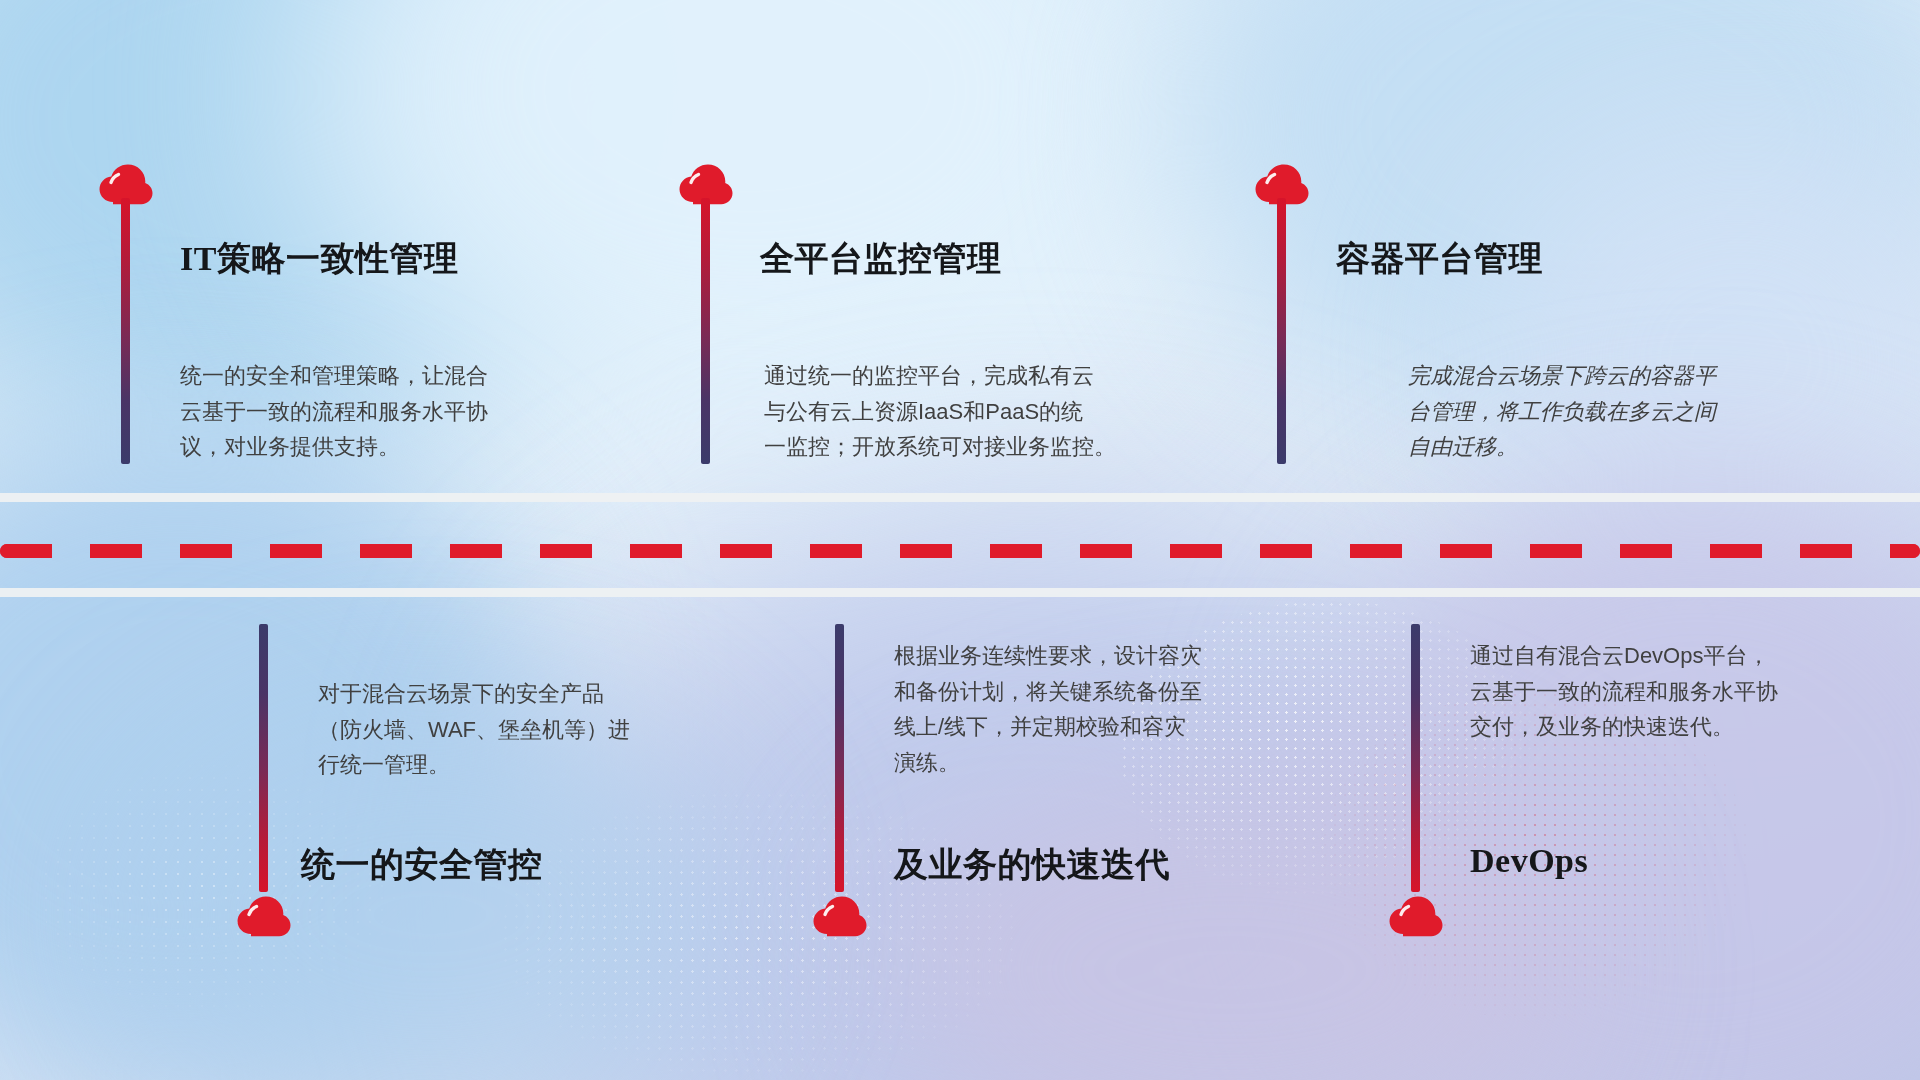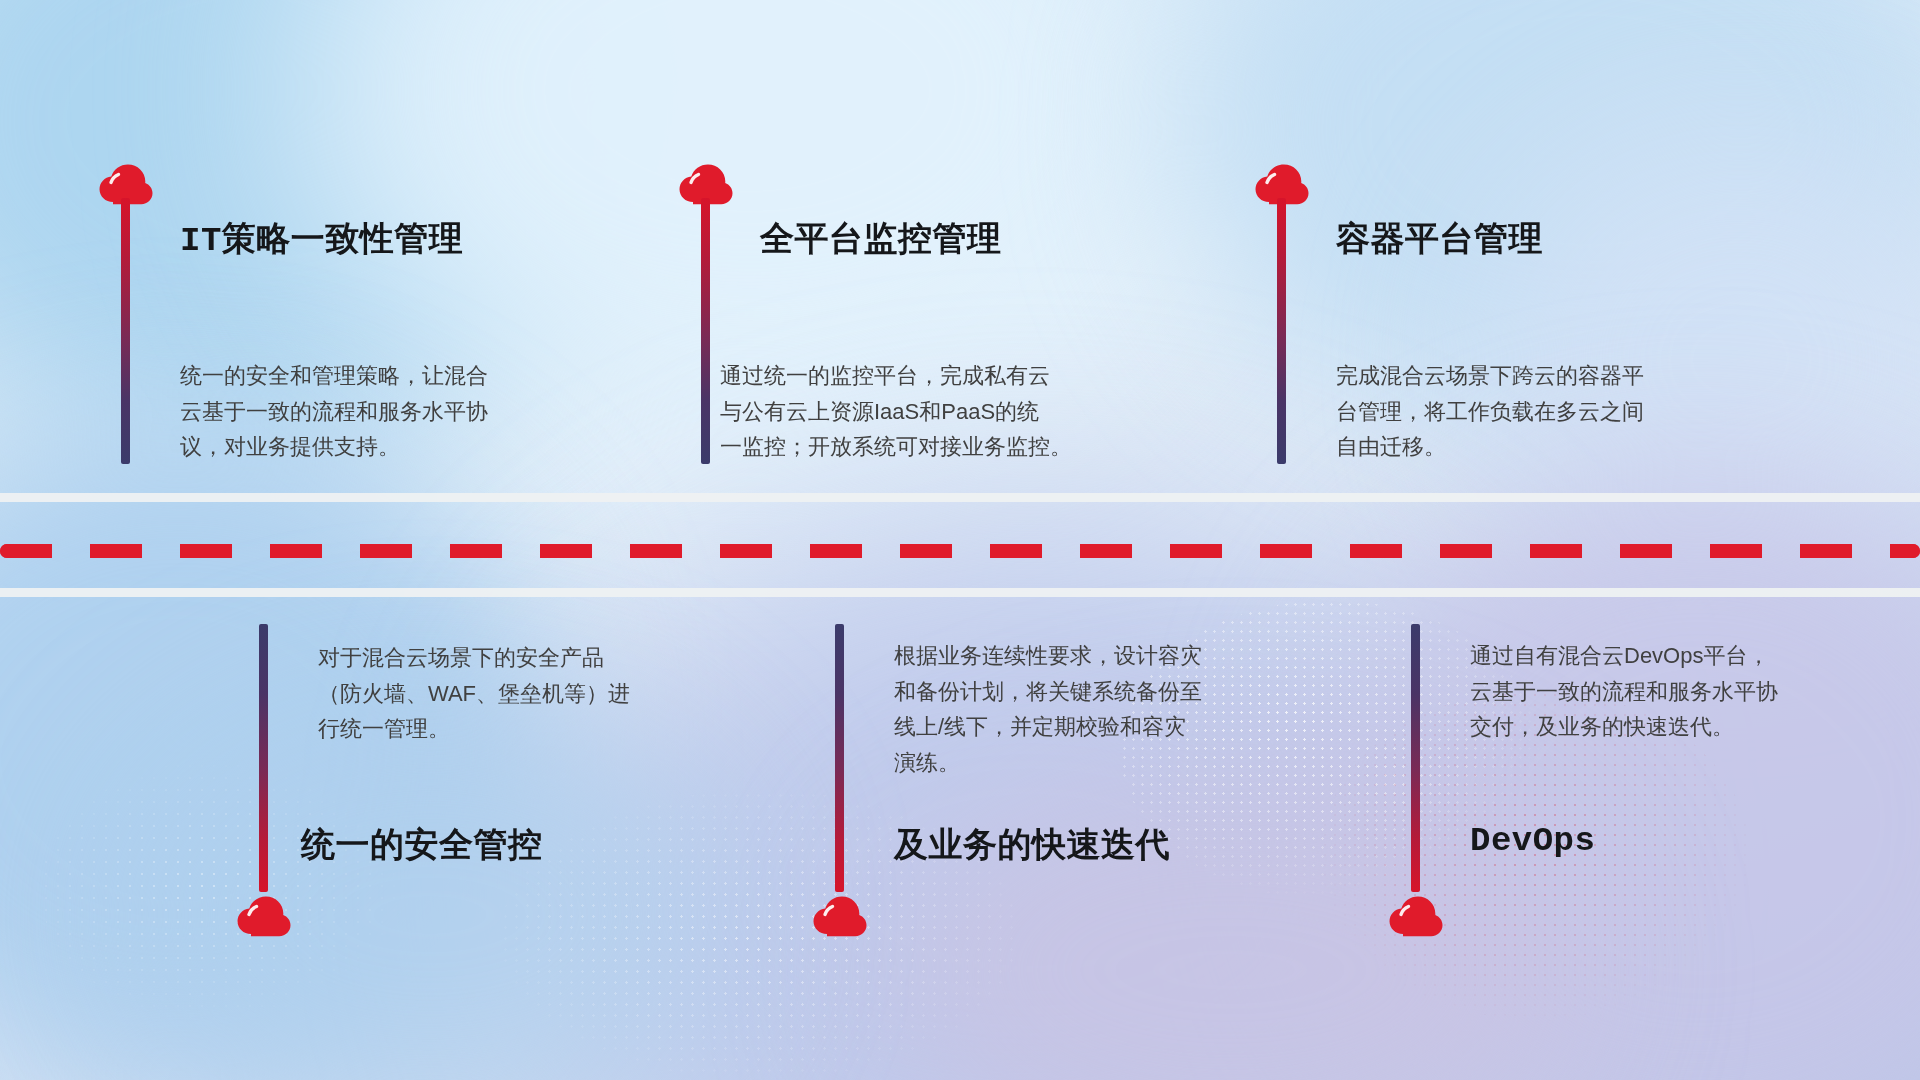--- a/index.html
+++ b/index.html
@@ -93,21 +93,22 @@
   .cloud svg{display:block;width:60px;height:45px;}
 
   .stem{position:absolute;width:9px;border-radius:2px;}
   .stem.down{background:linear-gradient(to bottom,#d7142a 0%,#b51b39 22%,#7b2a55 52%,#4a3466 76%,#3b3b6b 100%);}
   .stem.up{background:linear-gradient(to bottom,#3b3b6b 0%,#4a3466 26%,#7b2a55 55%,#b51b39 80%,#d7142a 100%);}
 
   .heading{
     position:absolute;
     font-size:34px;font-weight:700;color:#15171a;
     letter-spacing:.5px;white-space:nowrap;
-    font-family:Liberation Mono, monospace;
+    font-family:Liberation Serif, serif;
+    margin-top:20px;
   }
   .body{
     position:absolute;
     font-size:22px;line-height:1.62;color:#404040;
     font-family:"Liberation Sans","DejaVu Sans",sans-serif;
     width:400px;white-space:pre-line;
   }
 
   
   .top .pin{top:0;}
@@ -160,44 +161,44 @@
     <div class="pin" style="left:676px;top:160px;">
       <div class="cloud">
         <svg viewBox="0 0 60 45" xmlns="http://www.w3.org/2000/svg">
           <path d="M17 42c-7.5 0-13.5-5.6-13.5-12.8C3.5 22.6 8.6 17 15.3 16.4 17.6 9.4 24.2 4.5 31.9 4.5c9.6 0 17.4 7.5 17.4 16.8 0 .6 0 1.2-.1 1.8 4.3 1.6 7.3 5.6 7.3 10.2 0 6-5 10.9-11.2 10.9H17z" fill="#e01b2b"></path>
           <path d="M22.5 14.5c-3.6 1.5-6.3 4.4-7.5 8" stroke="#ffffff" stroke-width="3.4" stroke-linecap="round" fill="none" opacity=".92"></path>
         </svg>
       </div>
     </div>
     <div class="stem down" style="left:701px;top:198px;height:266px;"></div>
     <div class="heading" style="left:760px;top:216px;">全平台监控管理</div>
-    <div class="body" style="left:720px;top:358px;width:440px;">通过统一的监控平台，完成私有云
+    <div class="body" style="left:764px;top:358px;width:440px;">通过统一的监控平台，完成私有云
 与公有云上资源IaaS和PaaS的统
 一监控；开放系统可对接业务监控。</div>
   </div>
 
   <div class="col top">
     <div class="pin" style="left:1252px;top:160px;">
       <div class="cloud">
         <svg viewBox="0 0 60 45" xmlns="http://www.w3.org/2000/svg">
           <path d="M17 42c-7.5 0-13.5-5.6-13.5-12.8C3.5 22.6 8.6 17 15.3 16.4 17.6 9.4 24.2 4.5 31.9 4.5c9.6 0 17.4 7.5 17.4 16.8 0 .6 0 1.2-.1 1.8 4.3 1.6 7.3 5.6 7.3 10.2 0 6-5 10.9-11.2 10.9H17z" fill="#e01b2b"></path>
           <path d="M22.5 14.5c-3.6 1.5-6.3 4.4-7.5 8" stroke="#ffffff" stroke-width="3.4" stroke-linecap="round" fill="none" opacity=".92"></path>
         </svg>
       </div>
     </div>
     <div class="stem down" style="left:1277px;top:198px;height:266px;"></div>
     <div class="heading" style="left:1336px;top:216px;">容器平台管理</div>
-    <div class="body" style="left:1336px;top:358px;width:430px;">完成混合云场景下跨云的容器平
+    <div class="body" style="left:1408px;top:358px;width:430px;font-style:italic;">完成混合云场景下跨云的容器平
 台管理，将工作负载在多云之间
 自由迁移。</div>
   </div>
 
   <div class="col bottom">
     <div class="stem up" style="left:259px;top:624px;height:268px;"></div>
-    <div class="body" style="left:318px;top:640px;width:430px;">对于混合云场景下的安全产品
+    <div class="body" style="left:318px;top:676px;width:430px;">对于混合云场景下的安全产品
 （防火墙、WAF、堡垒机等）进
 行统一管理。</div>
     <div class="heading" style="left:301px;top:822px;">统一的安全管控</div>
     <div class="pin" style="left:234px;top:892px;">
       <div class="cloud">
         <svg viewBox="0 0 60 45" xmlns="http://www.w3.org/2000/svg">
           <path d="M17 42c-7.5 0-13.5-5.6-13.5-12.8C3.5 22.6 8.6 17 15.3 16.4 17.6 9.4 24.2 4.5 31.9 4.5c9.6 0 17.4 7.5 17.4 16.8 0 .6 0 1.2-.1 1.8 4.3 1.6 7.3 5.6 7.3 10.2 0 6-5 10.9-11.2 10.9H17z" fill="#e01b2b"></path>
           <path d="M22.5 14.5c-3.6 1.5-6.3 4.4-7.5 8" stroke="#ffffff" stroke-width="3.4" stroke-linecap="round" fill="none" opacity=".92"></path>
         </svg>
       </div>

